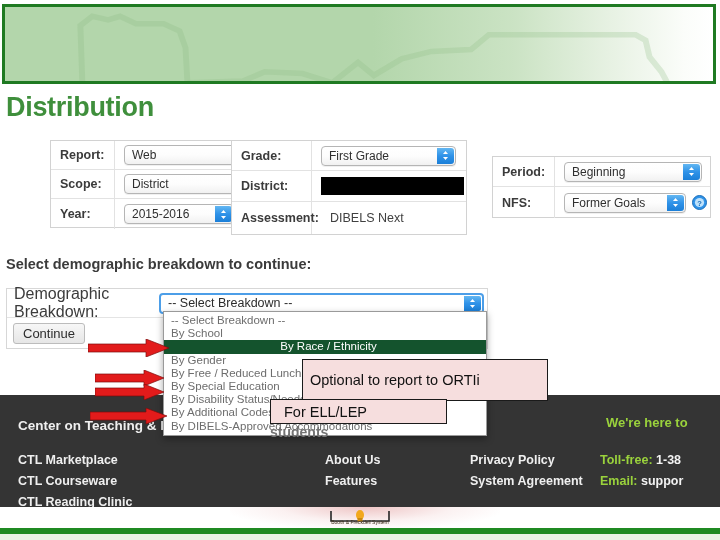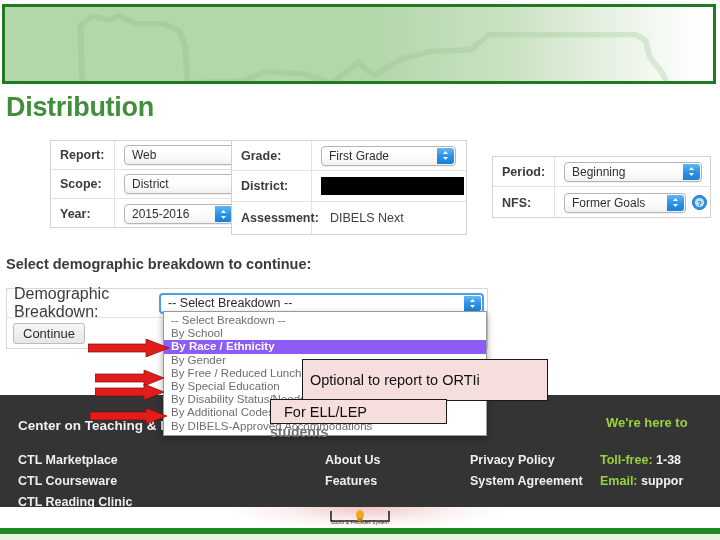--- a/index.html
+++ b/index.html
@@ -211,23 +211,24 @@
   .dd-item {
     height: 13.2px;
     line-height: 13.2px;
     font-size: 11.5px;
     color: #6d6d6d;
     padding-left: 7px;
     white-space: nowrap;
     overflow: hidden;
   }
   .dd-item.selected {
-    background: #8b5cf6;
+    background: #14532d;
     color: #ffffff;
-    font-weight: bold;
+    font-weight: normal;
+    text-align: center;
   }
 
   
   .arrow {
     position: absolute;
     z-index: 60;
   }
 
   
   .callout {

